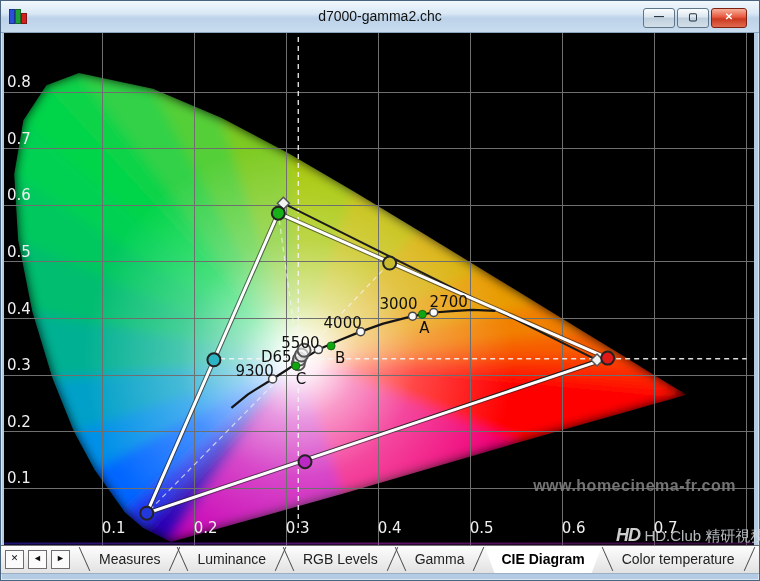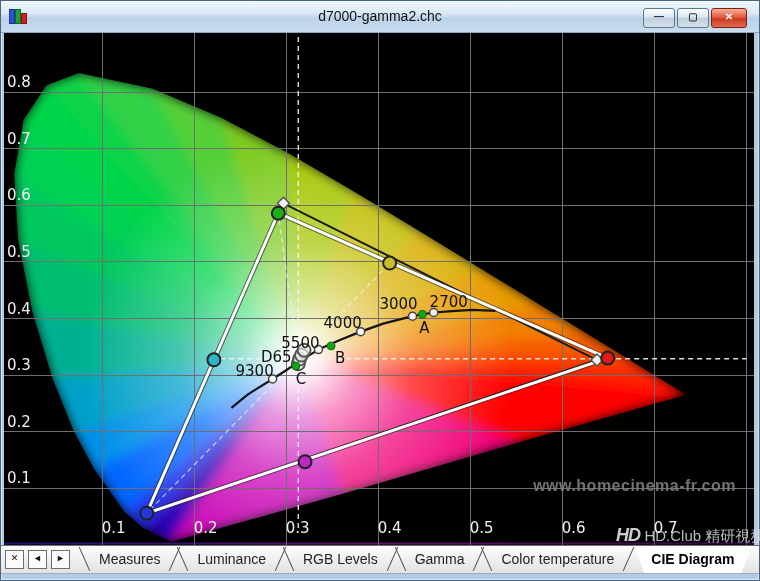--- a/index.html
+++ b/index.html
@@ -217,19 +217,19 @@
       <div id="navbtns" style="display:flex;">
           <div class="navbtn">✕</div>
           <div class="navbtn">◄</div>
           <div class="navbtn">►</div>
         </div>
       <div class="tabs" id="tabs">
           <div class="tab"><span class="edgeL"></span><span>Measures</span><span class="edgeR"></span></div>
           <div class="tab"><span class="edgeL"></span><span>Luminance</span><span class="edgeR"></span></div>
           <div class="tab"><span class="edgeL"></span><span>RGB Levels</span><span class="edgeR"></span></div>
           <div class="tab"><span class="edgeL"></span><span>Gamma</span><span class="edgeR"></span></div>
+          <div class="tab active"><span>CIE Diagram</span><span class="edgeR"></span></div>
           <div class="tab"><span class="edgeL"></span><span>Color temperature</span><span class="edgeR"></span></div>
-          <div class="tab active"><span>CIE Diagram</span><span class="edgeR"></span></div>
         </div>
     </div>
 
   </div>
 </div>
 
 </body></html>

